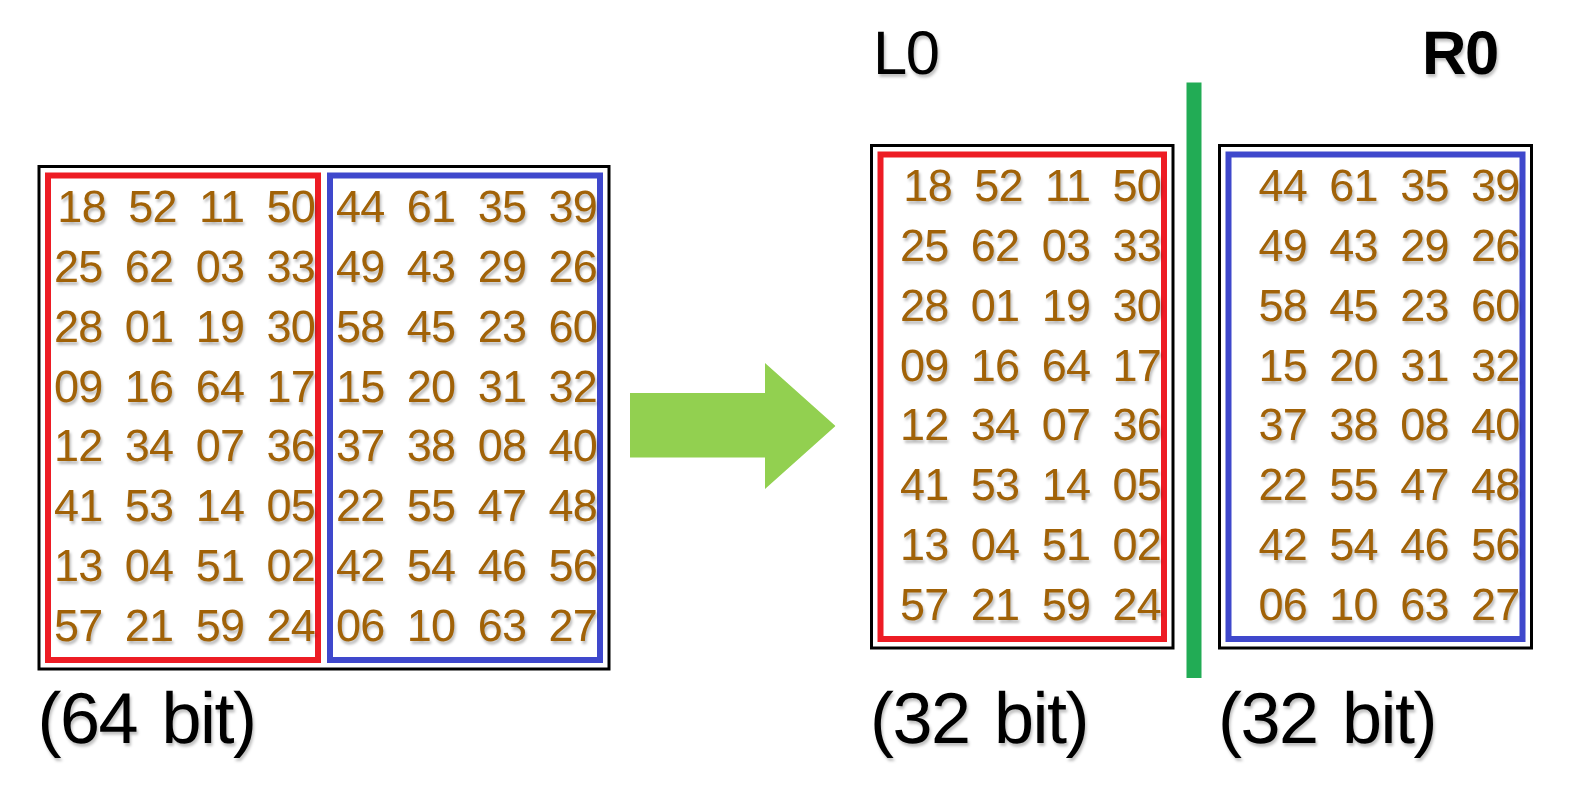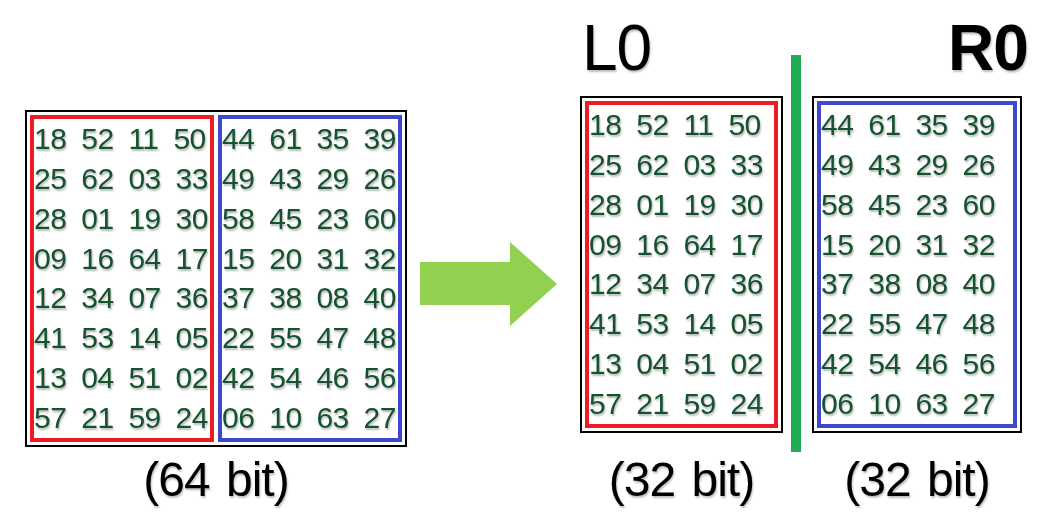--- a/index.html
+++ b/index.html
@@ -14,22 +14,22 @@
     position:absolute; left:25px; top:110px; width:382px; height:337px;
     border:2px solid #000; display:flex; gap:4px; padding:3px; background:#fff;
   }
   .half { flex:1 1 0; height:100%; }
   .half.red  { border:4px solid var(--red,#ed1c24); }
   .half.blue { border:4px solid var(--blue,#3f48cc); }
 
   
   .matrix {
     display:flex; flex-direction:column; justify-content:space-around;
-    align-items:flex-start; height:100%; width:100%;
-    font-size:30px; color:#14532d; line-height:1;
+    align-items:flex-end; height:100%; width:100%;
+    font-size:30px; color:#a16207; line-height:1;
   }
   .mrow {
     white-space:nowrap; word-spacing:7px; letter-spacing:-0.5px;
     text-shadow:1px 2px 2px rgba(0,0,0,0.28);
   }
 
   
   .arrow-wrap { position:absolute; left:420px; top:242px; width:137px; height:84px; }
 
   
@@ -43,28 +43,28 @@
   .inner.red  { border:4px solid var(--red,#ed1c24); }
   .inner.blue { border:4px solid var(--blue,#3f48cc); }
 
   .divider {
     position:absolute; left:791px; top:55px; width:10px; height:397px;
     background:var(--divider-green,#22ac55);
   }
 
   
   .box-title {
-    position:absolute; top:12px; font-size:64px; line-height:1.15; color:#000;
+    position:absolute; top:12px; font-size:41px; line-height:1.15; color:#000;
     text-shadow:1px 2px 2px rgba(0,0,0,0.25); letter-spacing:-1px;
   }
   .title-l0 { left:582px; }
   .title-r0 { left:948px;font-weight:bold; }
 
   .caption {
-    position:absolute; top:452px; font-size:48px; color:#000; text-align:center;
+    position:absolute; top:452px; font-size:48px; color:#000; text-align:left;
     text-shadow:1px 2px 2px rgba(0,0,0,0.25); line-height:1.15; letter-spacing:-1px;
     word-spacing:4px;
   }
   .cap64  { left:25px;  width:382px; }
   .cap32l { left:580px; width:203px; }
   .cap32r { left:812px; width:210px; }
 </style>
 </head>
 <body>
 

